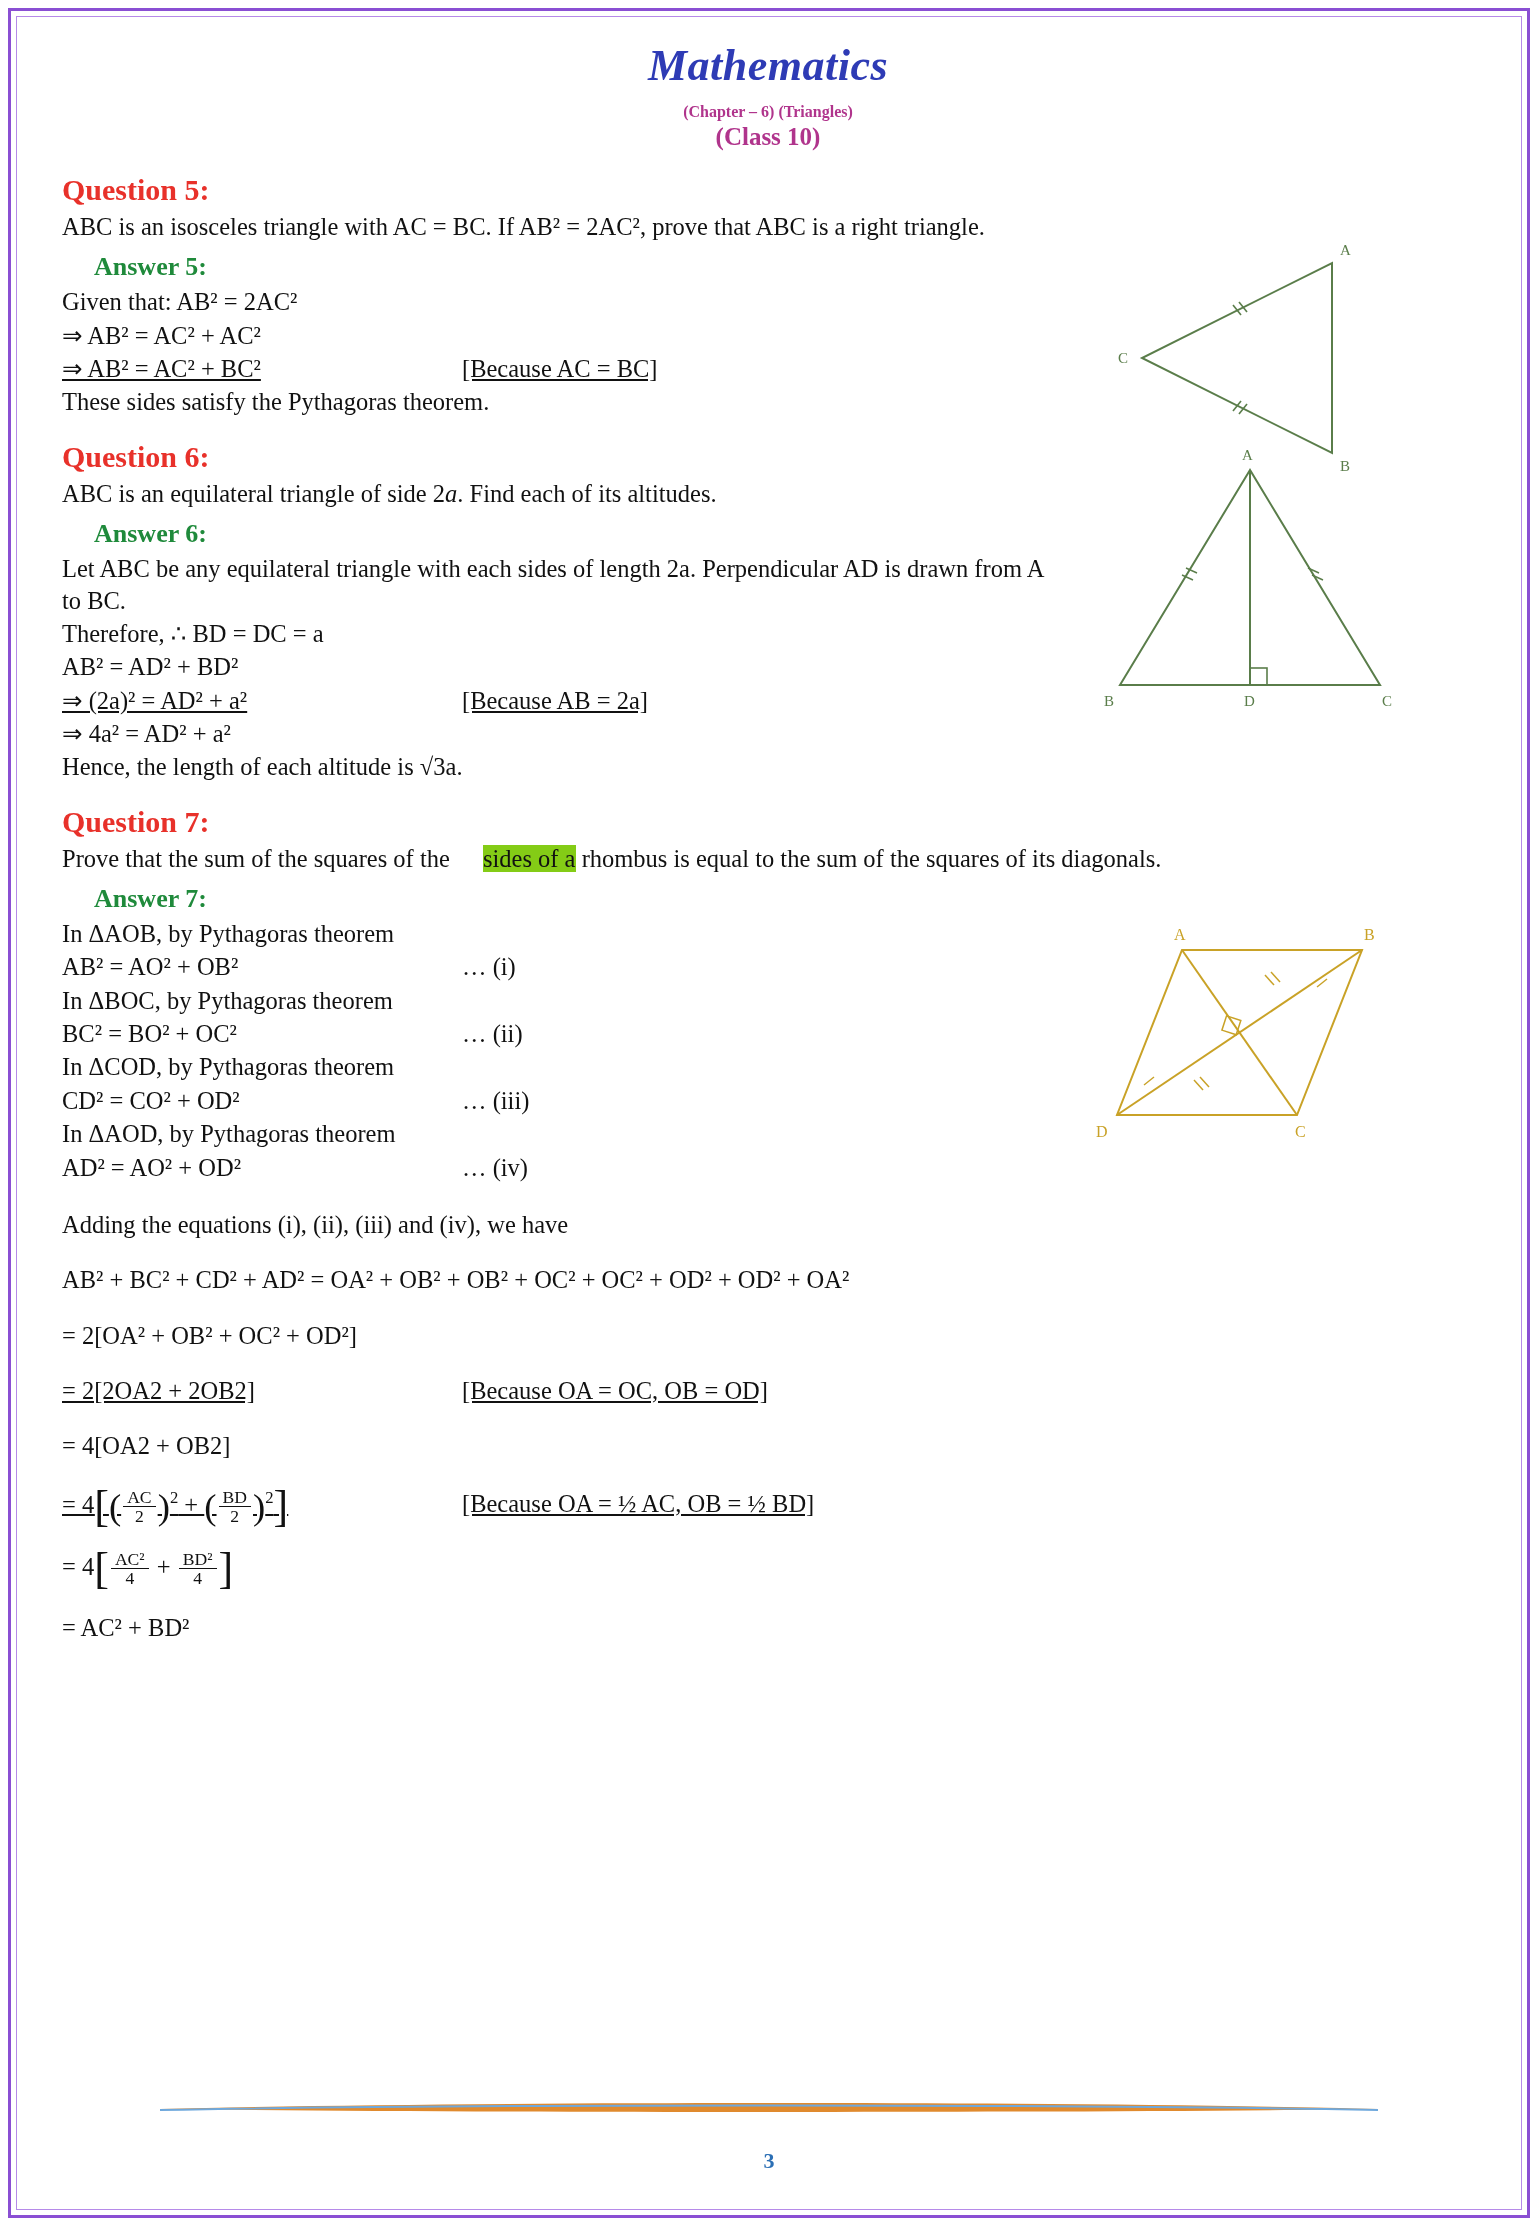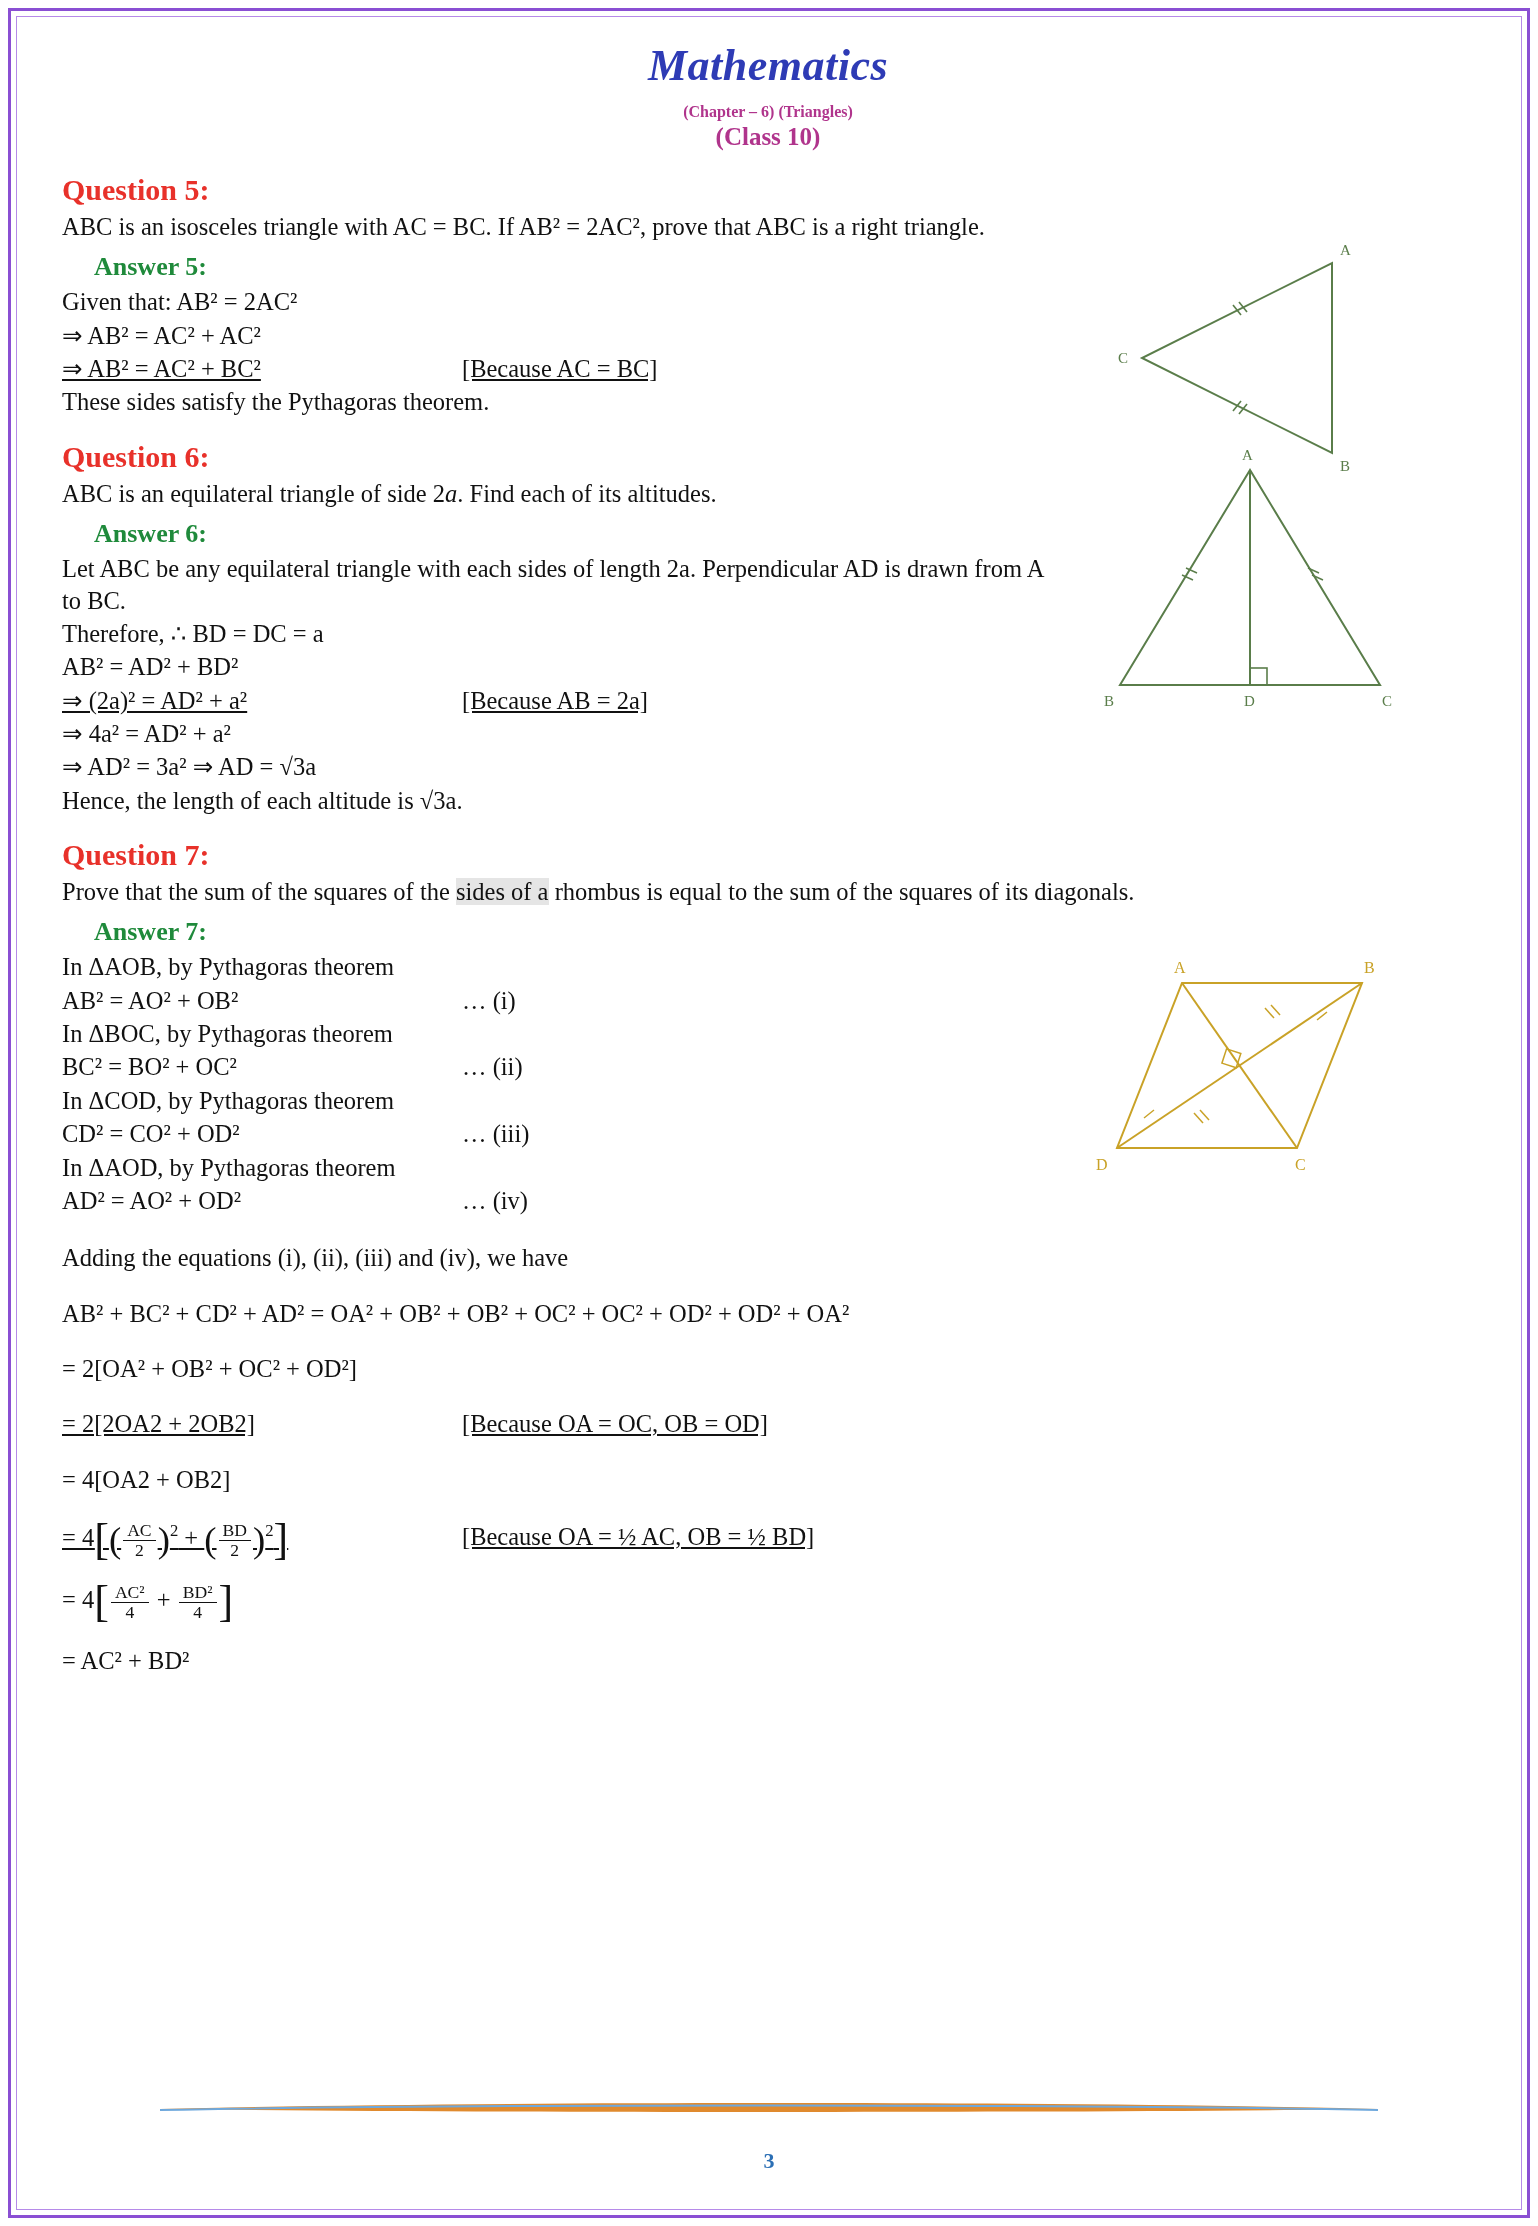--- a/index.html
+++ b/index.html
@@ -102,21 +102,22 @@
     flex: 1;
   }
   .eqline {
     display: flex;
   }
   .eqline .lhs {
     width: 400px;
     flex: 0 0 400px;
   }
   .highlight-blue {
-    background: #e5e5e5;
+    background: #84cc16;
+    margin-left: 27px;
   }
   .spaced {
     margin-top: 22px;
   }
   .sect {
     position: relative;
   }
   .fig {
     position: absolute;
   }
@@ -212,21 +213,20 @@
       </div>
       <div class="a-head">Answer 6:</div>
       <div class="body-text" style="max-width:1000px">Let ABC be any equilateral triangle with each sides of length 2a. Perpendicular AD is drawn from A to BC.</div>
       <div class="body-text">Therefore, ∴ BD = DC = a</div>
       <div class="body-text">AB² = AD² + BD²</div>
       <div class="body-text with-reason">
         <span class="lhs">⇒ (2a)² = AD² + a²</span>
         <span class="rhs">[Because AB = 2a]</span>
       </div>
       <div class="body-text">⇒ 4a² = AD² + a²</div>
-      <div class="body-text">⇒ AD² = 3a² ⇒ AD = √3a</div>
       <div class="body-text">Hence, the length of each altitude is √3a.</div>
 
       <div class="fig" style="left:1028px; top:-10px; width:340px; height:300px;">
         <svg width="340" height="300" viewBox="0 0 340 300">
           <polygon points="160,40 30,255 290,255" fill="none" stroke="#5a7d4a" stroke-width="2"></polygon>
           <line x1="160" y1="40" x2="160" y2="255" stroke="#5a7d4a" stroke-width="2"></line>
           <rect x="160" y="238" width="17" height="17" fill="none" stroke="#5a7d4a" stroke-width="1.6"></rect>
 
           <line x1="92" y1="145" x2="103" y2="150" stroke="#5a7d4a" stroke-width="1.4"></line>
           <line x1="96" y1="138" x2="107" y2="143" stroke="#5a7d4a" stroke-width="1.4"></line>

